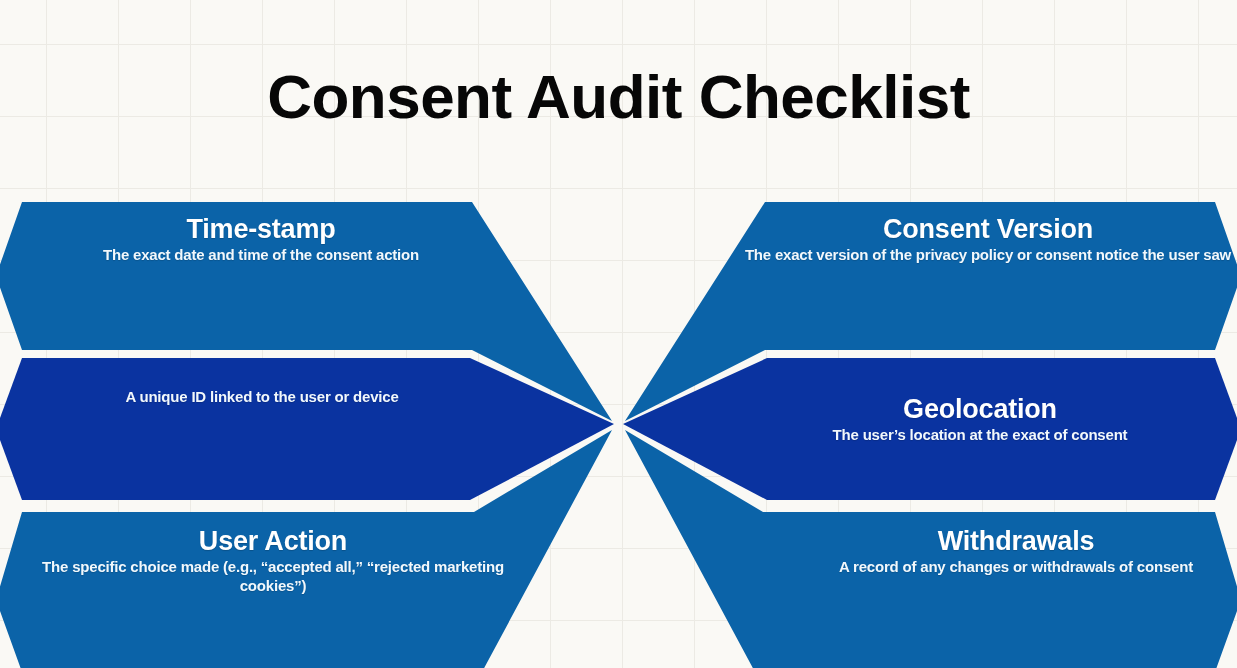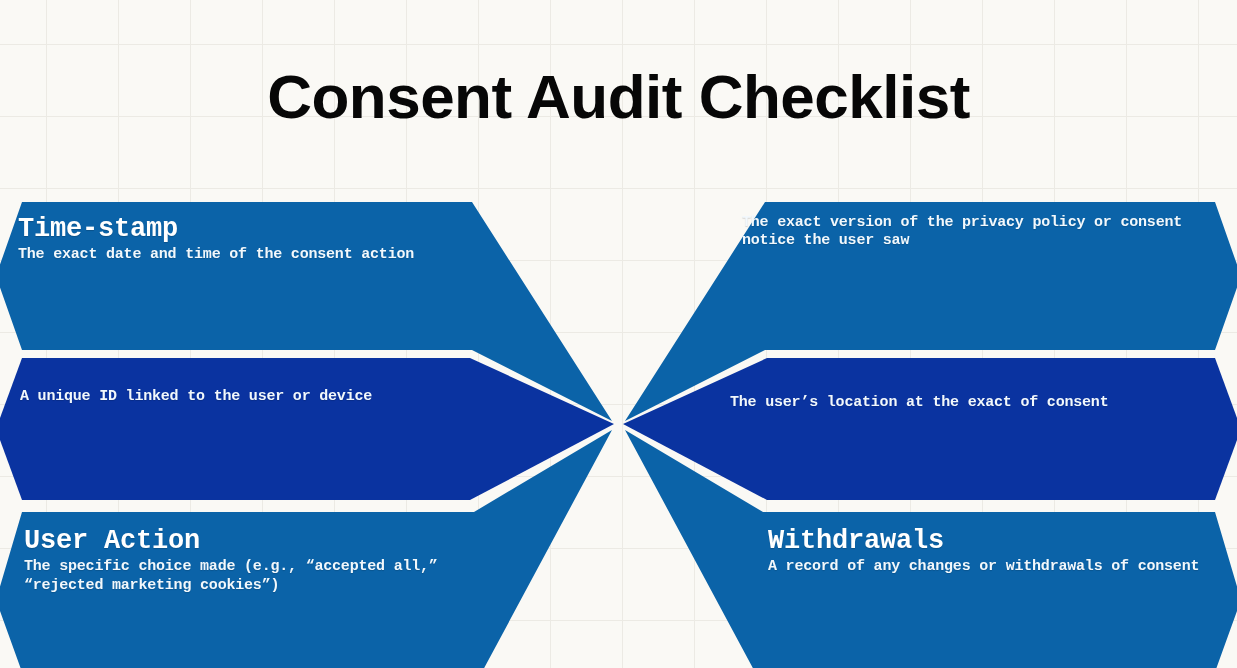--- a/index.html
+++ b/index.html
@@ -61,23 +61,23 @@
   #diagram svg {
     display: block;
     width: 1237px;
     height: 668px;
   }
 
   
   .node-text {
     position: absolute;
     z-index: 4;
+    text-align: center;
     color: #ffffff;
     pointer-events: auto;
-    font-family: Liberation Mono, monospace;
   }
   .node-title {
     font-size: 27px;
     font-weight: 700;
     line-height: 1.12;
     letter-spacing: -0.2px;
     margin: 0 0 2px 0;
     color: #ffffff;
     text-shadow: 0 1px 1px rgba(0,0,0,0.18);
   }
@@ -127,28 +127,30 @@
 
     </svg>
   </div>
 
   <div class="node-text" id="text-time-stamp">
     <p class="node-title">Time-stamp</p>
     <p class="node-desc">The exact date and time of the consent action</p>
   </div>
 
   <div class="node-text" id="text-consent-version">
+    <p class="node-title">Consent Version</p>
     <p class="node-desc">The exact version of the privacy policy or consent notice the user saw</p>
   </div>
 
   <div class="node-text" id="text-user-identifier">
     <p class="node-desc">A unique ID linked to the user or device</p>
   </div>
 
   <div class="node-text" id="text-geolocation">
+    <p class="node-title">Geolocation</p>
     <p class="node-desc">The user’s location at the exact of consent</p>
   </div>
 
   <div class="node-text" id="text-user-action">
     <p class="node-title">User Action</p>
     <p class="node-desc">The specific choice made (e.g., “accepted all,” “rejected marketing cookies”)</p>
   </div>
 
   <div class="node-text" id="text-withdrawals">
     <p class="node-title">Withdrawals</p>

